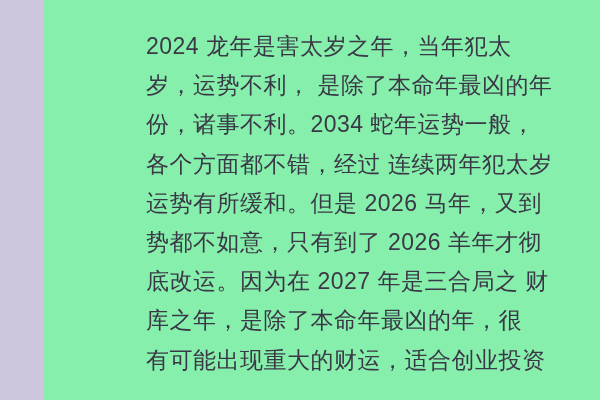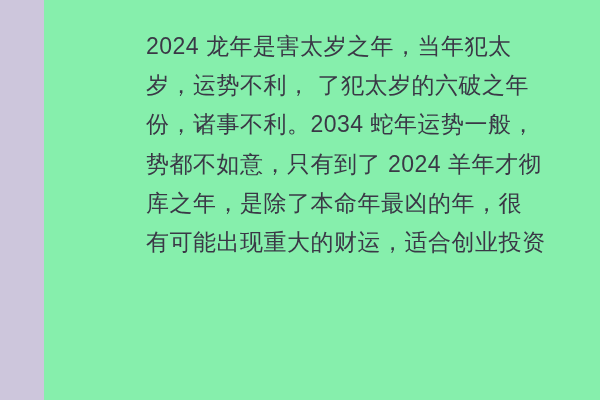--- a/index.html
+++ b/index.html
@@ -36,19 +36,22 @@
     font-weight: 400;
     letter-spacing: 0.5px;
   }
 </style>
 </head>
 <body>
 
 <div class="screen">
   <div class="text-block">
     <div class="text-line">2024 龙年是害太岁之年，当年犯太</div>
-    <div class="text-line">岁，运势不利， 了犯太岁的六破之年</div>
+    <div class="text-line">岁，运势不利， 是除了本命年最凶的年</div>
     <div class="text-line">份，诸事不利。2034 蛇年运势一般，</div>
-    <div class="text-line">势都不如意，只有到了 2024 羊年才彻</div>
+    <div class="text-line">各个方面都不错，经过 连续两年犯太岁</div>
+    <div class="text-line">运势有所缓和。但是 2026 马年，又到</div>
+    <div class="text-line">势都不如意，只有到了 2026 羊年才彻</div>
+    <div class="text-line">底改运。因为在 2027 年是三合局之 财</div>
     <div class="text-line">库之年，是除了本命年最凶的年，很</div>
     <div class="text-line">有可能出现重大的财运，适合创业投资</div>
   </div>
 </div>
 
 </body></html>

